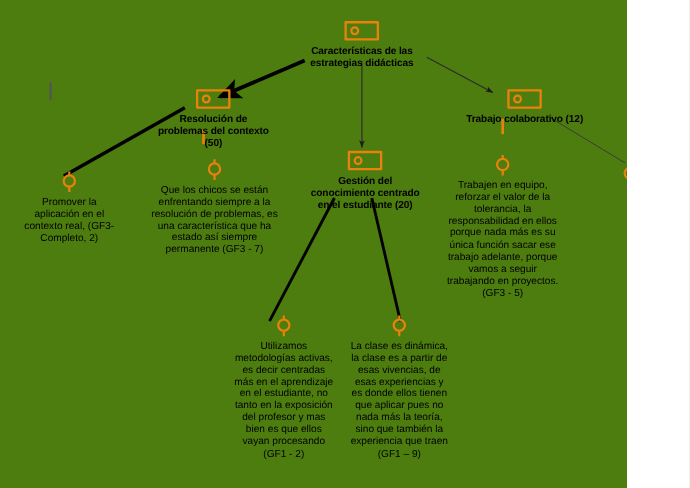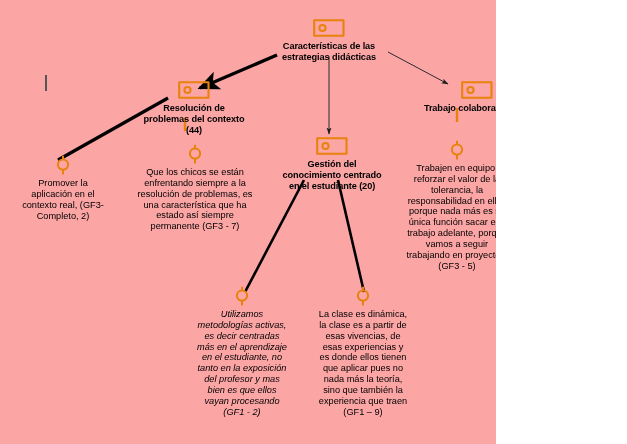--- a/index.html
+++ b/index.html
@@ -2,23 +2,23 @@
 <html><head>
 <meta charset="utf-8">
 <style>
   html, body {
     margin: 0;
     padding: 0;
     background: #ffffff;
   }
   #canvas {
     position: relative;
-    width: 496px;
+    width: 570px;
     height: 444px;
-    background: #fca5a5;
+    background: #4d7c0f;
     font-family: "Liberation Sans", sans-serif;
     overflow: hidden;
   }
   #edges {
     position: absolute;
     left: 0;
     top: 0;
     width: 627px;
     height: 444px;
   }
@@ -120,21 +120,21 @@
 
   <div class="node theme" style="left:131px; top:80px; width:126px;">
     <span class="icon-wrap">
       <svg width="34" height="20" viewBox="0 0 34 20" xmlns="http://www.w3.org/2000/svg">
         <path d="M2.2,2.2 H24 L31.5,2.2 V17.8 H2.2 Z" fill="none" stroke="#E8820C" stroke-width="2.1" stroke-linejoin="round"></path>
         <circle cx="10.5" cy="10" r="3.1" fill="none" stroke="#E8820C" stroke-width="2"></circle>
       </svg>
     </span>
     <span class="node-label">Resolución de
 problemas del contexto
-(44)</span>
+(50)</span>
   </div>
 
   <div class="node theme" style="left:418px; top:80px; width:118px;">
     <span class="icon-wrap">
       <svg width="34" height="20" viewBox="0 0 34 20" xmlns="http://www.w3.org/2000/svg">
         <path d="M2.2,2.2 H24 L31.5,2.2 V17.8 H2.2 Z" fill="none" stroke="#E8820C" stroke-width="2.1" stroke-linejoin="round"></path>
         <circle cx="10.5" cy="10" r="3.1" fill="none" stroke="#E8820C" stroke-width="2"></circle>
       </svg>
     </span>
     <span class="node-label">Trabajo colaborativo (12)</span>
@@ -205,21 +205,21 @@
   <div class="node quote" style="left:521px; top:148px; width:104px;">
     <span class="icon-wrap">
       <svg width="18" height="22" viewBox="0 0 18 22" xmlns="http://www.w3.org/2000/svg">
         <line x1="9" y1="0.8" x2="9" y2="4.2" stroke="#E8820C" stroke-width="2"></line>
         <circle cx="9" cy="9.6" r="5.1" fill="none" stroke="#E8820C" stroke-width="2"></circle>
         <line x1="9" y1="14.7" x2="9" y2="19.6" stroke="#E8820C" stroke-width="2"></line>
       </svg>
     </span>
   </div>
 
-  <div class="node quote" style="left:182px; top:286px; width:120px;font-style:italic;">
+  <div class="node quote" style="left:198px; top:286px; width:120px;">
     <span class="icon-wrap">
       <svg width="18" height="22" viewBox="0 0 18 22" xmlns="http://www.w3.org/2000/svg">
         <line x1="9" y1="0.8" x2="9" y2="4.2" stroke="#E8820C" stroke-width="2"></line>
         <circle cx="9" cy="9.6" r="5.1" fill="none" stroke="#E8820C" stroke-width="2"></circle>
         <line x1="9" y1="14.7" x2="9" y2="19.6" stroke="#E8820C" stroke-width="2"></line>
       </svg>
     </span>
     <span class="node-label">Utilizamos
 metodologías activas,
 es decir centradas

